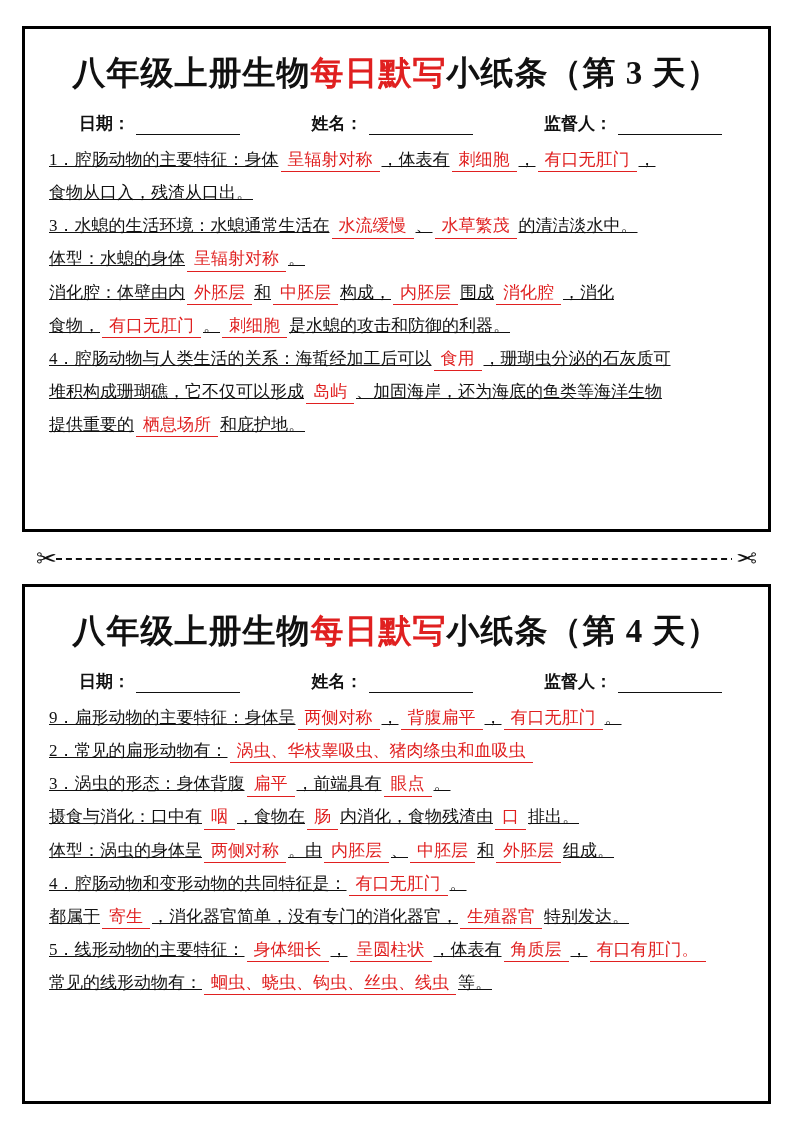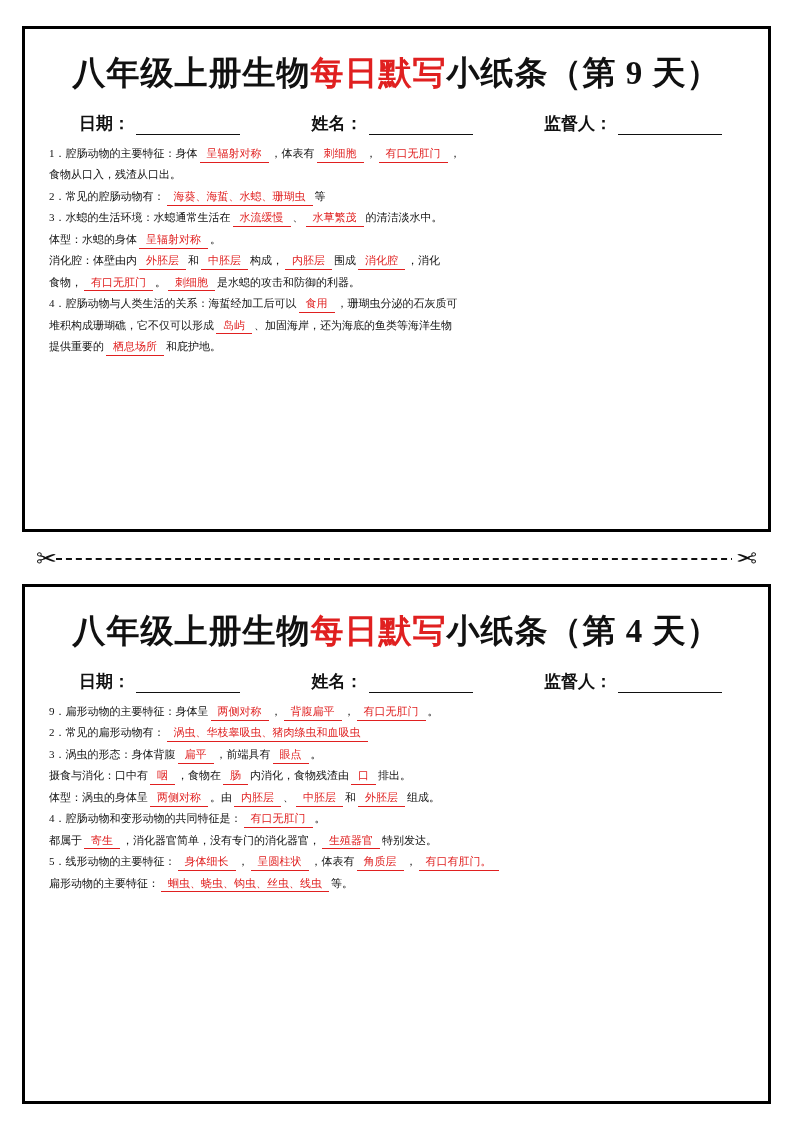--- a/index.html
+++ b/index.html
@@ -58,23 +58,24 @@
   }
   .meta .blank {
     display: inline-block;
     border-bottom: 1.4px solid #111;
     width: 104px;
     height: 17px;
     margin-left: 6px;
   }
 
   .body {
-    font-size: 11px;
+    font-size: 17px;
     line-height: 1.95;
     padding: 2px 4px 0 4px;
+    text-decoration: underline;
   }
   .line {
     white-space: normal;
   }
   .ans {
     color: #e02020;
     border-bottom: 1.4px solid #e02020;
     padding: 0 7px 1px 7px;
     margin: 0 2px;
     display: inline-block;
@@ -110,21 +111,21 @@
 
   .spacer { flex: 1 1 auto; }
 </style>
 </head>
 <body>
 
 <div class="page">
 
   <div class="card first">
     <div class="title">
-      <span>八年级上册生物</span><span class="red">每日默写</span><span>小纸条（第 9 天）</span>
+      <span>八年级上册生物</span><span class="red">每日默写</span><span>小纸条（第 3 天）</span>
     </div>
 
     <div class="meta">
       <span class="field">
         <span>日期：</span>
         <span class="blank"></span>
       </span>
       <span class="field">
         <span>姓名：</span>
         <span class="blank"></span>
@@ -137,23 +138,20 @@
 
     <div class="body">
 
       <div class="line">
         <span>1．腔肠动物的主要特征：身体</span><span class="ans">呈辐射对称</span><span>，体表有</span><span class="ans">刺细胞</span><span>，</span><span class="ans">有口无肛门</span><span>，</span>
       </div>
       <div class="line">
         <span>食物从口入，残渣从口出。</span>
       </div>
 
-      <div class="line">
-        <span>2．常见的腔肠动物有：</span><span class="ans">海葵、海蜇、水螅、珊瑚虫</span><span>等</span>
-      </div>
 
       <div class="line">
         <span>3．水螅的生活环境：水螅通常生活在</span><span class="ans">水流缓慢</span><span>、</span><span class="ans">水草繁茂</span><span>的清洁淡水中。</span>
       </div>
       <div class="line">
         <span>体型：水螅的身体</span><span class="ans">呈辐射对称</span><span>。</span>
       </div>
       <div class="line">
         <span>消化腔：体壁由内</span><span class="ans">外胚层</span><span>和</span><span class="ans">中胚层</span><span>构成，</span><span class="ans">内胚层</span><span>围成</span><span class="ans">消化腔</span><span>，消化</span>
       </div>
@@ -224,20 +222,20 @@
         <span>4．腔肠动物和变形动物的共同特征是：</span><span class="ans">有口无肛门</span><span>。</span>
       </div>
       <div class="line">
         <span>都属于</span><span class="ans">寄生</span><span>，消化器官简单，没有专门的消化器官，</span><span class="ans">生殖器官</span><span>特别发达。</span>
       </div>
 
       <div class="line">
         <span>5．线形动物的主要特征：</span><span class="ans">身体细长</span><span>，</span><span class="ans">呈圆柱状</span><span>，体表有</span><span class="ans">角质层</span><span>，</span><span class="ans">有口有肛门。</span>
       </div>
       <div class="line">
-        <span>扁形动物的主要特征：</span><span class="ans">蛔虫、蛲虫、钩虫、丝虫、线虫</span><span>等。</span>
+        <span>常见的线形动物有：</span><span class="ans">蛔虫、蛲虫、钩虫、丝虫、线虫</span><span>等。</span>
       </div>
 
     </div>
   </div>
 
   <div class="spacer"></div>
 </div>
 
 </body></html>

